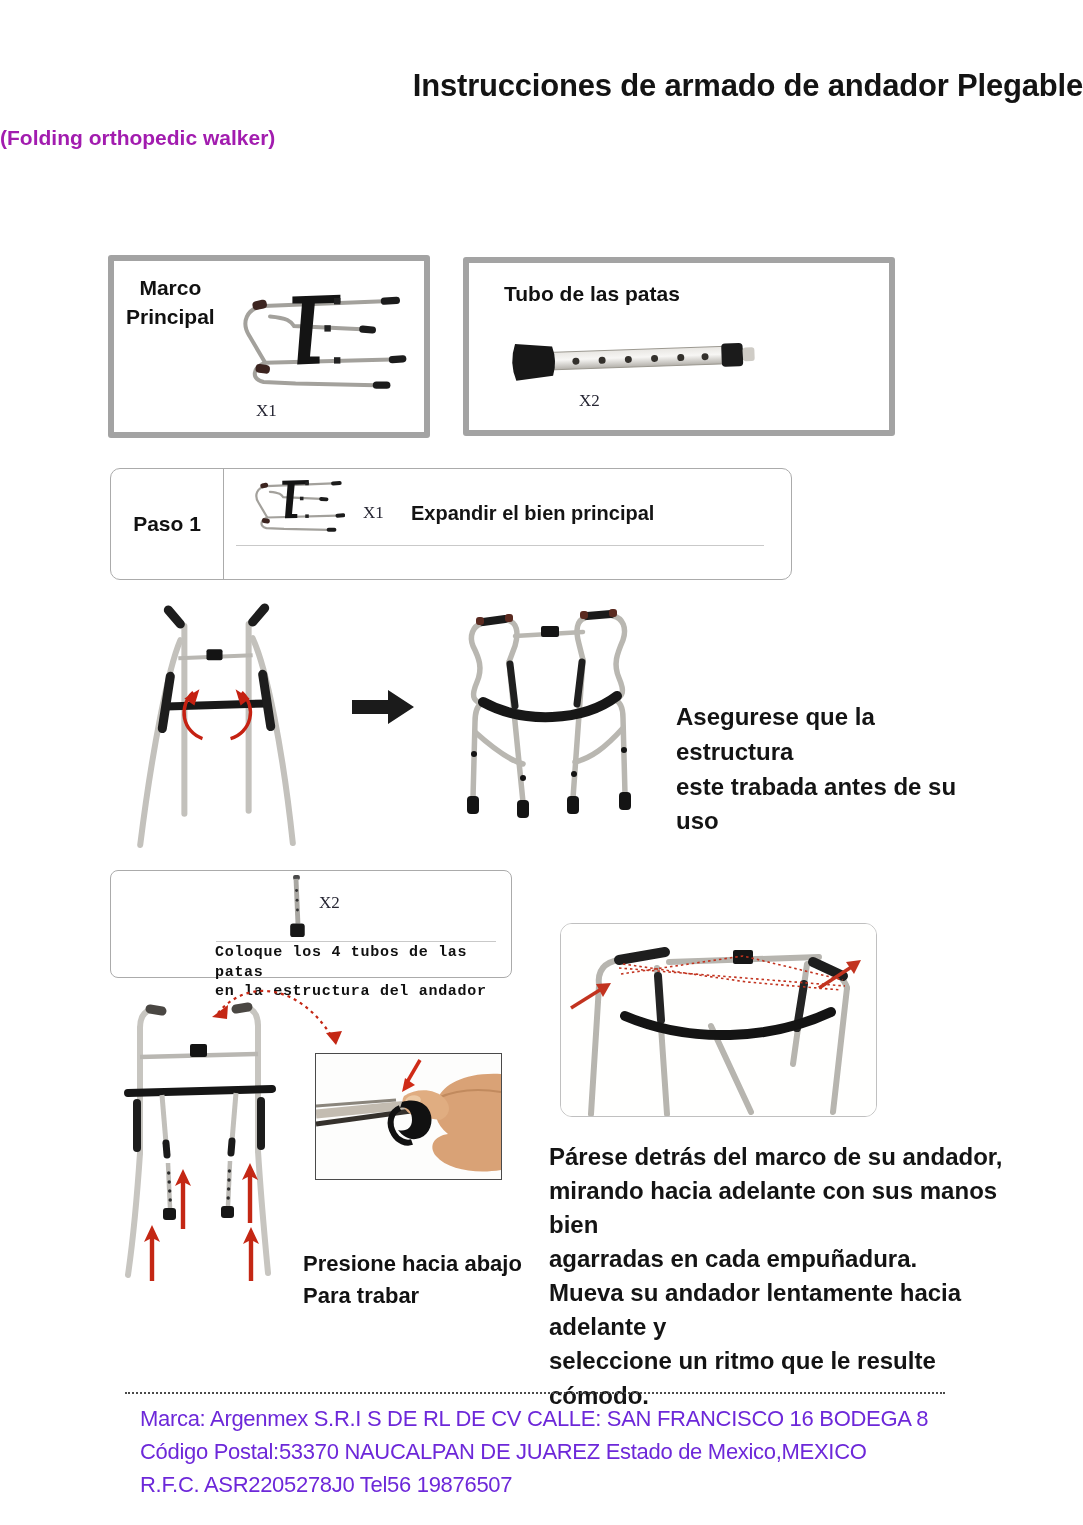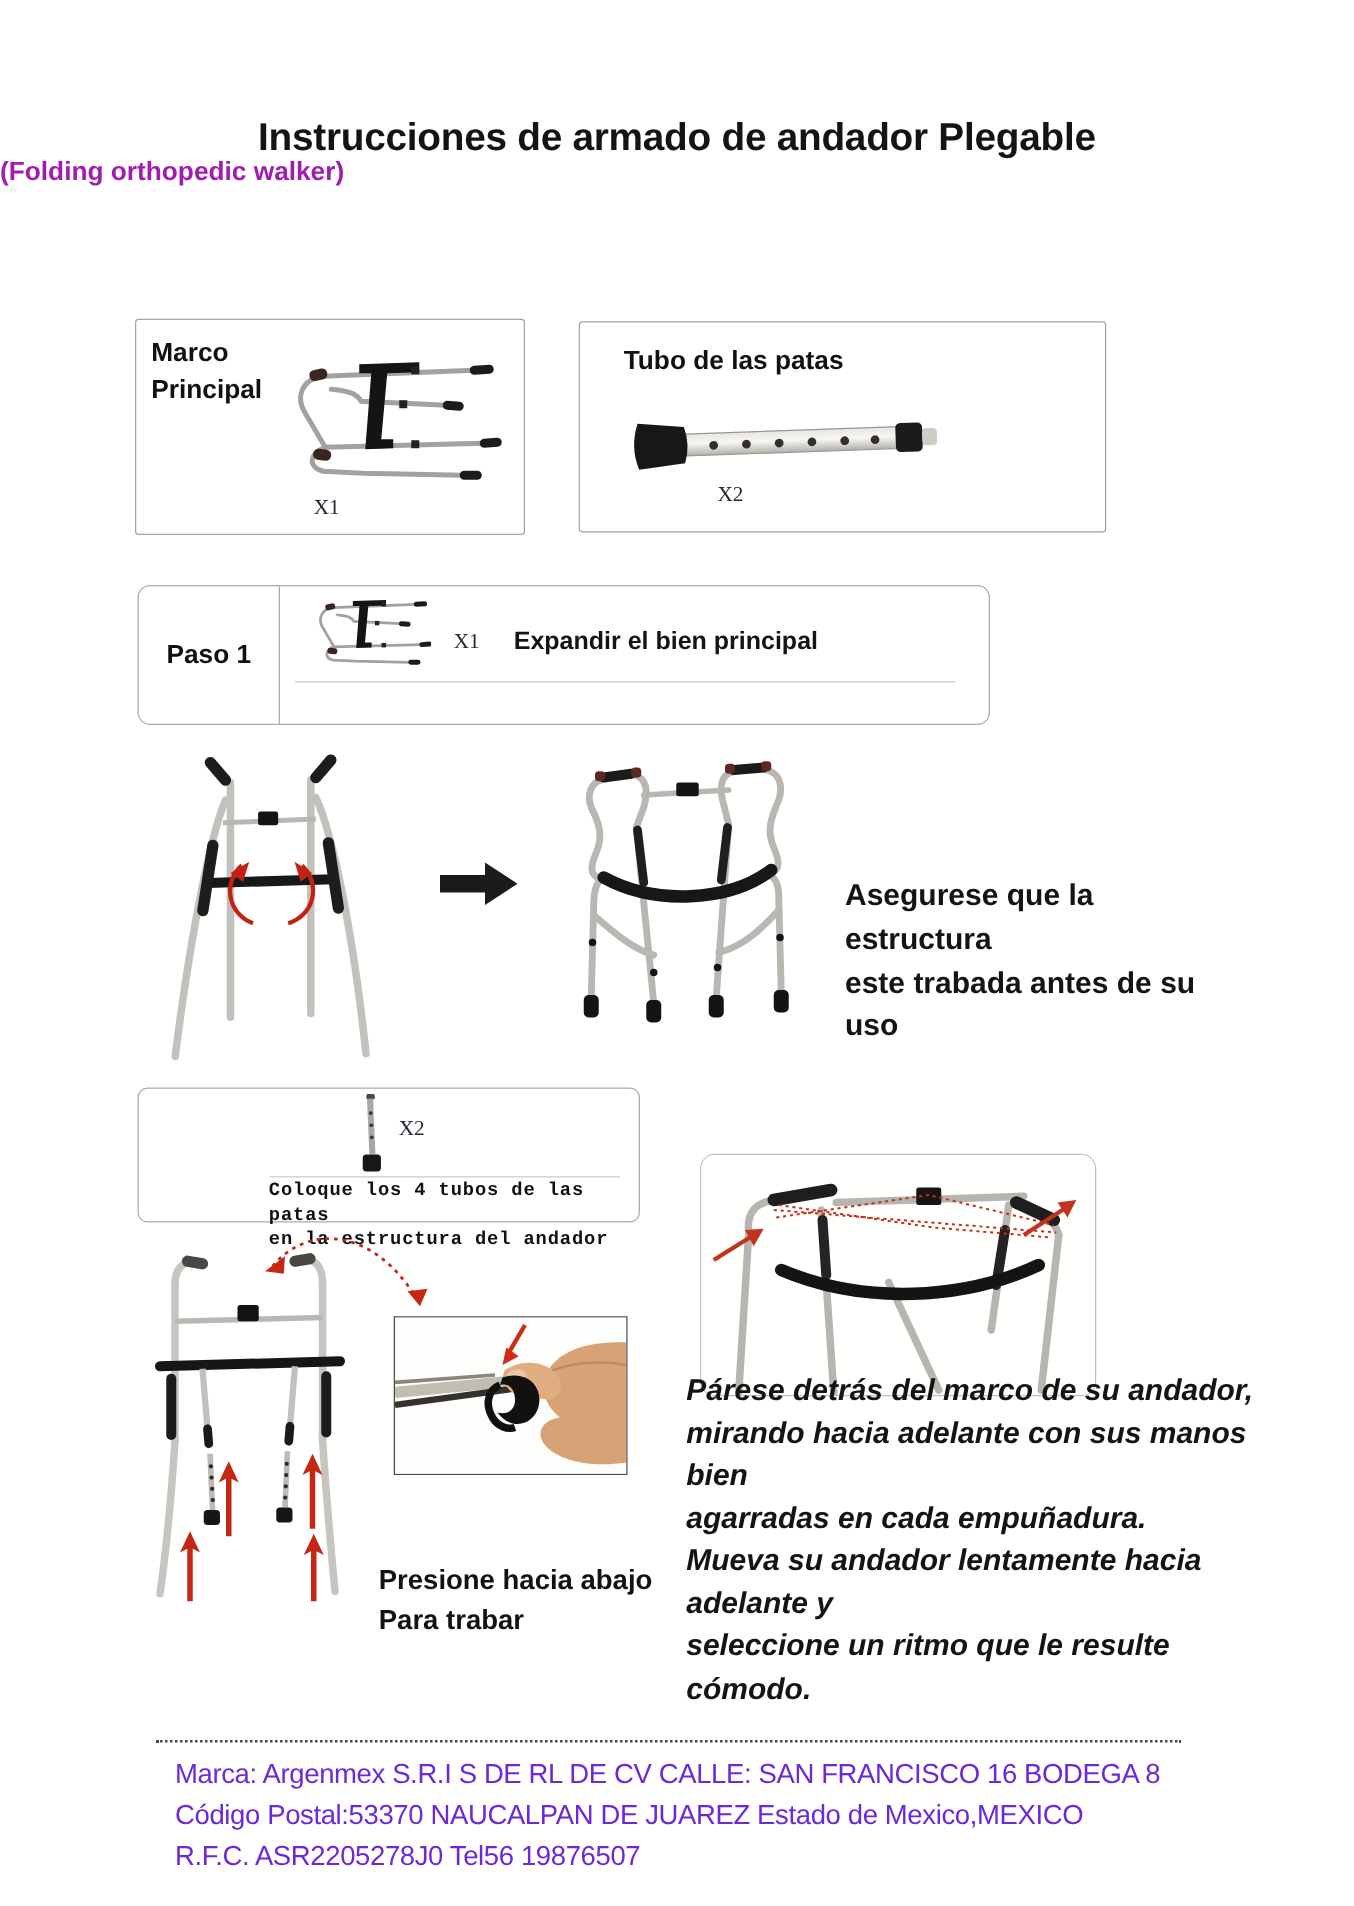--- a/index.html
+++ b/index.html
@@ -5,21 +5,21 @@
   html,body{margin:0;padding:0;background:#ffffff;}
   #sheet{
     position:relative;width:1083px;height:1525px;background:#ffffff;overflow:hidden;
     font-family:"Liberation Sans",sans-serif;color:#121212;
   }
   .abs{position:absolute;}
   .preline{white-space:pre-line;}
   .serif{font-family:"Liberation Serif","DejaVu Serif",serif;color:#262633;}
   .page-title{width:100%;text-align:center;font-size:31px;font-weight:bold;letter-spacing:-0.2px;color:#141414;}
   .page-subtitle{width:100%;text-align:left;font-size:21px;font-weight:bold;color:#a21caf;}
-  .part-box{border:1px solid #a3a3a3;border-radius:3px;background:#fff;}
+  .part-box{border:6px solid #a3a3a3;border-radius:3px;background:#fff;text-align:center;}
   .part-label{font-size:21px;font-weight:bold;line-height:1.4;color:#111;}
   .qty{font-size:17px;}
   .step-box{border:1.5px solid #ababab;border-radius:10px;background:#fff;}
   .step-cell{position:absolute;left:0;top:0;height:100%;border-right:1.5px solid #ababab;
     display:flex;align-items:center;justify-content:center;font-size:21px;font-weight:bold;color:#111;}
   .rule{border-top:1.5px solid #c9c9c9;height:0;}
   .note{font-size:24px;font-weight:bold;line-height:1.45;color:#141414;}
   .small-instr{font-size:15px;font-weight:bold;letter-spacing:0.7px;line-height:1.3;color:#101010;font-family:Liberation Mono, monospace;}
   .press-note{font-size:22px;font-weight:bold;line-height:1.45;color:#121212;}
   .photo-box{border:1px solid #4a4a4a;background:#fdfdfc;}
@@ -268,21 +268,21 @@
       <path d="M10,84 L42,64" stroke="#c2331f" stroke-width="3.5" fill="none"></path>
       <polygon points="50,59 35,60 42,73" fill="#c2331f"></polygon>
       <path d="M258,64 L292,42" stroke="#c2331f" stroke-width="3.5" fill="none"></path>
       <polygon points="300,36 285,38 293,50" fill="#c2331f"></polygon>
     </symbol>
   </defs>
 </svg>
 
 <div id="sheet">
 
-  <div class="abs page-title" style="top:92px;left:0;">Instrucciones de armado de andador Plegable</div>
+  <div class="abs page-title" style="top:68px;left:0;text-align:right;">Instrucciones de armado de andador Plegable</div>
   <div class="abs page-subtitle" style="top:126px;left:0;right:92px;">(Folding orthopedic walker)</div>
 
   <div class="abs part-box" style="left:108px;top:255px;width:310px;height:171px;">
     <div class="abs part-label preline" style="left:12px;top:12px;">Marco
 Principal</div>
     <svg class="abs" style="left:85px;top:25px;" width="222" height="112">
         <use href="#sym-folded-side"></use>
       </svg>
     <div class="abs qty serif" style="left:142px;top:140px;">X1</div>
   </div>
@@ -339,21 +339,21 @@
       </svg>
   </div>
   <div class="abs press-note preline" style="left:303px;top:1248px;">Presione hacia abajo
 Para trabar</div>
 
   <div class="abs round-photo" style="left:560px;top:923px;width:315px;height:192px;">
     <svg width="315" height="192">
         <use href="#sym-frame-top"></use>
       </svg>
   </div>
-  <div class="abs note preline" style="left:549px;top:1096px;width:485px;line-height:1.42;font-style:italic;">Párese detrás del marco de su andador,
+  <div class="abs note preline" style="left:549px;top:1140px;width:485px;line-height:1.42;">Párese detrás del marco de su andador,
 mirando hacia adelante con sus manos bien
 agarradas en cada empuñadura.
 Mueva su andador lentamente hacia adelante y
 seleccione un ritmo que le resulte cómodo.</div>
 
   <div class="abs dotted" style="left:125px;top:1392px;width:820px;"></div>
   <div class="abs" style="left:140px;top:1402px;width:900px;">
     <div class="footer-line">Marca: Argenmex S.R.I S DE RL DE CV  CALLE: SAN FRANCISCO 16 BODEGA 8</div>
     <div class="footer-line">Código Postal:53370   NAUCALPAN DE JUAREZ  Estado de Mexico,MEXICO</div>
     <div class="footer-line">R.F.C. ASR2205278J0  Tel56 19876507</div>

